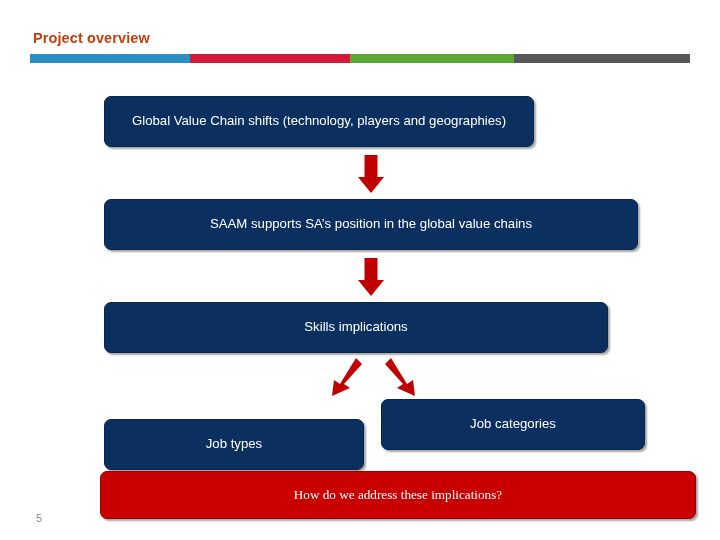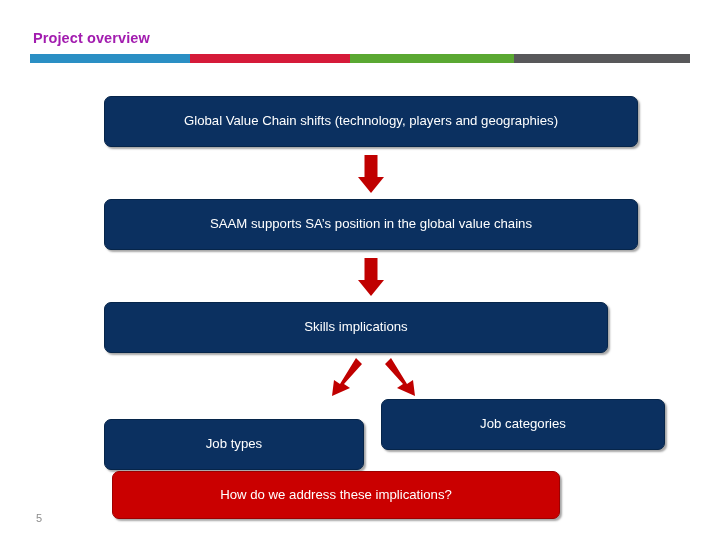--- a/index.html
+++ b/index.html
@@ -15,21 +15,21 @@
     position: relative;
   }
 
   
   .slide-title {
     position: absolute;
     left: 33px;
     top: 30px;
     font-size: 14.5px;
     font-weight: bold;
-    color: #a21caf;
+    color: #c2410c;
     letter-spacing: 0.1px;
   }
 
   .rule {
     position: absolute;
     left: 30px;
     top: 54px;
     width: 660px;
     height: 9px;
     display: flex;
@@ -58,26 +58,26 @@
     background: #0b3060;
     border: 1px solid #06254a;
     box-shadow: 2px 2px 2px rgba(0,0,0,0.35);
   }
   .box.red {
     background: #ca0000;
     border: 1px solid #9d0000;
     box-shadow: 2px 2px 2px rgba(0,0,0,0.35);
   }
 
-  #box-gvc       { left: 104px; top: 96px;  width: 534px; height: 51px; }
+  #box-gvc       { left: 104px; top: 96px;  width: 430px; height: 51px; }
   #box-saam      { left: 104px; top: 199px; width: 534px; height: 51px; }
   #box-skills    { left: 104px; top: 302px; width: 504px; height: 51px; }
   #box-jobtypes  { left: 104px; top: 399px; width: 260px; height: 51px; margin-top: 20px; }
-  #box-jobcats   { left: 381px; top: 399px; width: 284px; height: 51px; }
-  #box-howdo     { left: 112px; top: 471px; width: 448px; height: 48px; }
+  #box-jobcats   { left: 381px; top: 399px; width: 264px; height: 51px; }
+  #box-howdo     { left: 100px; top: 471px; width: 596px; height: 48px; font-family: Liberation Serif, serif; }
 
   
   .arrow {
     position: absolute;
     width: 0; height: 0;
   }
   .arrow .shaft {
     position: absolute;
     background: #c00000;
     left: 50%;

